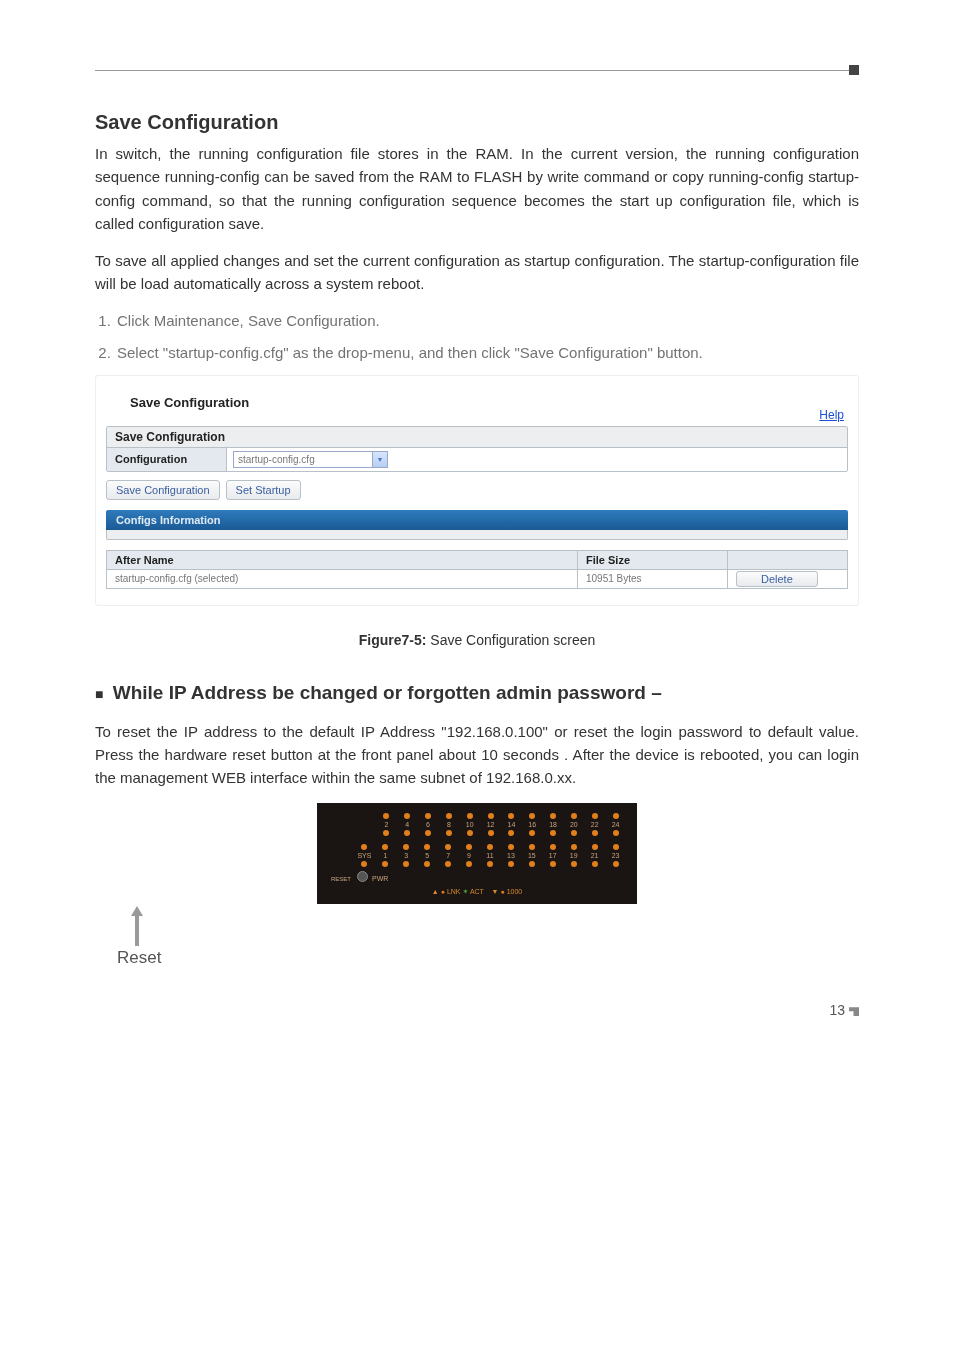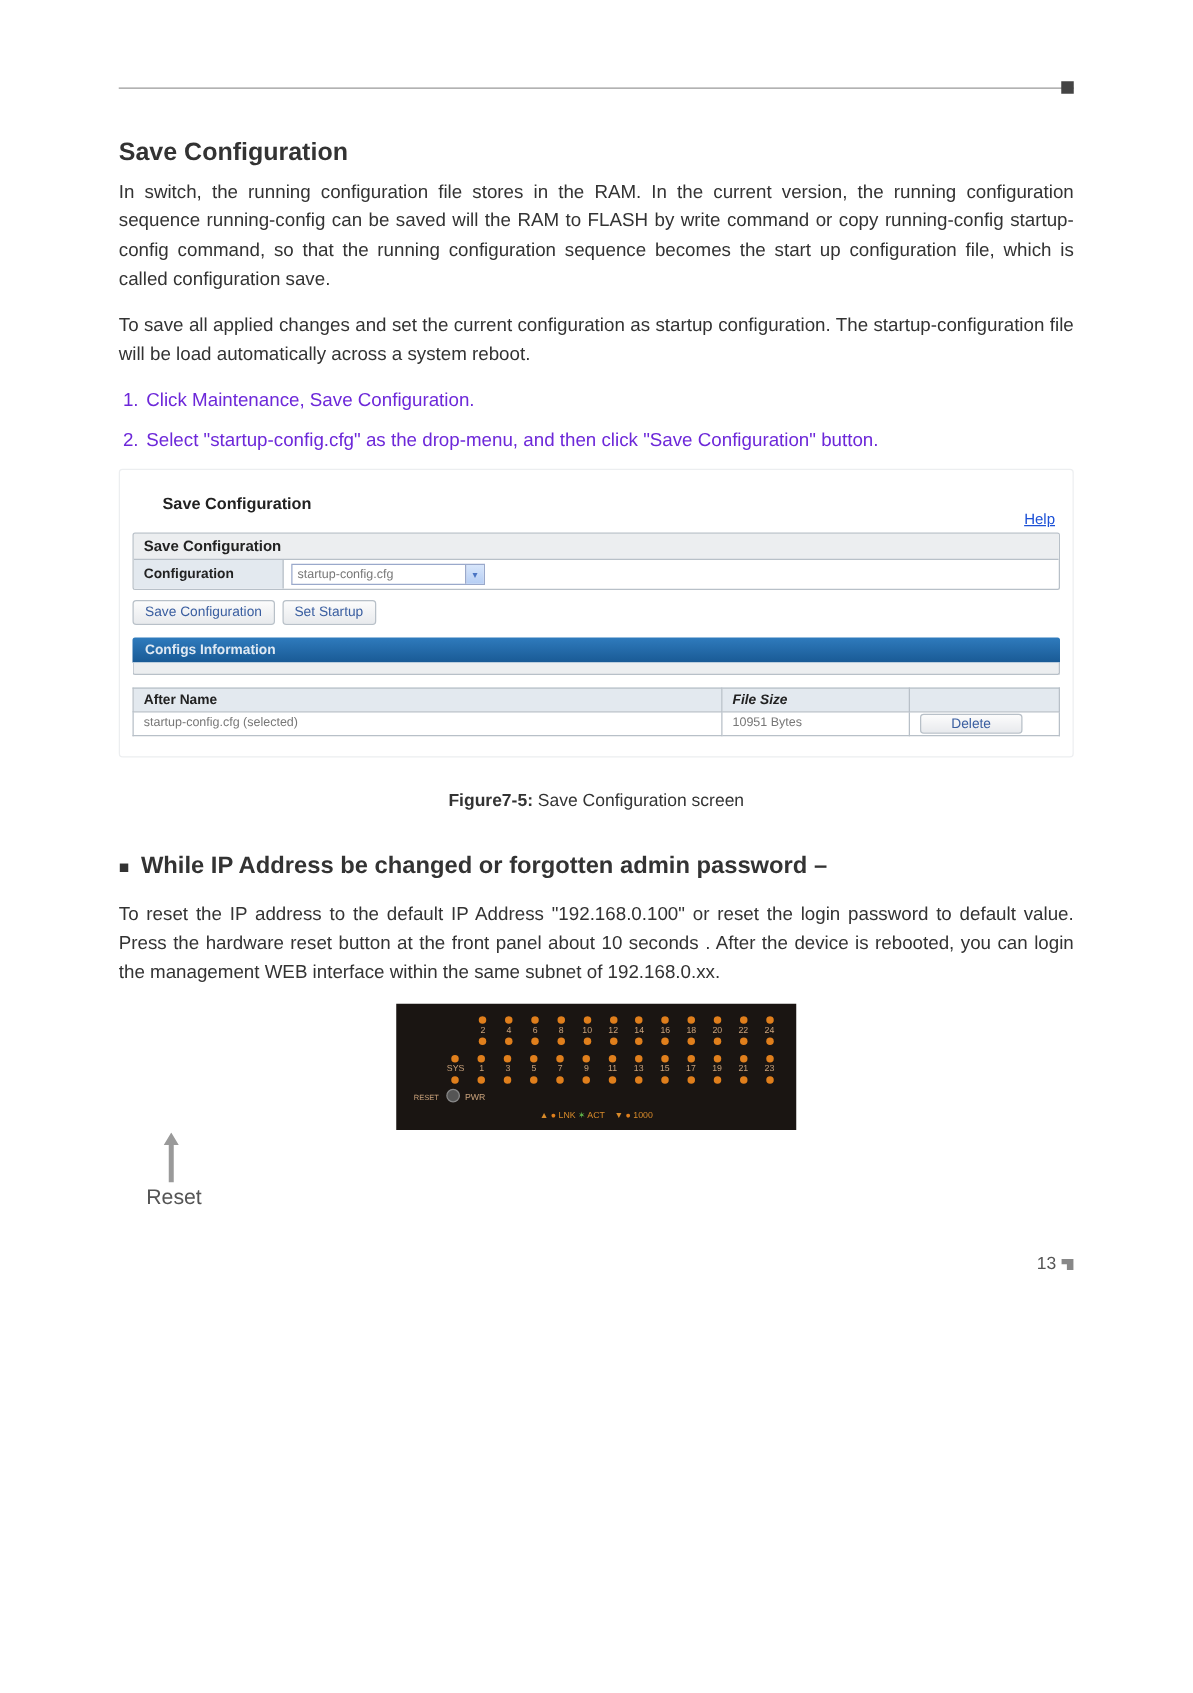--- a/index.html
+++ b/index.html
@@ -44,21 +44,21 @@
   p.body {
     font-size: 15px;
     color: #333;
     margin: 8px 0 14px 0;
     text-align: justify;
     line-height: 1.55;
   }
   .cmd { font-weight: normal; margin-top: 48px; }
   ol.steps {
     font-size: 15px;
-    color: #6d28d9;
+    color: #737373;
     padding-left: 20px;
     margin: 6px 0 5px 0;
   }
   ol.steps li {
     margin-bottom: 10px;
     text-align: justify;
     padding-left: 2px;
     line-height: 1.5;
   }
   .panel-outer {
@@ -263,21 +263,21 @@
 </head>
 <body>
 
 <div class="page">
   <div class="corner-mark"></div>
   <hr class="hr-top">
 
   <h2 class="section">Save Configuration</h2>
 
   <p class="body">
-    <span>In switch, the running configuration file stores in the RAM. In the current version, the running configuration sequence running-config can be saved will the RAM to FLASH by </span>
+    <span>In switch, the running configuration file stores in the RAM. In the current version, the running configuration sequence running-config can be saved from the RAM to FLASH by </span>
     <span class="cmd">write</span>
     <span> command or </span>
     <span class="cmd">copy running-config startup-config</span>
     <span> command, so that the running configuration sequence becomes the start up configuration file, which is called configuration save.</span>
   </p>
 
   <p class="body">To save all applied changes and set the current configuration as startup configuration. The startup-configuration file will be load automatically across a system reboot.</p>
 
   <ol class="steps">
     <li>Click Maintenance, Save Configuration.</li>
@@ -308,21 +308,21 @@
       <div class="ms-btn">Set Startup</div>
     </div>
 
     <div class="config-info-band">Configs Information</div>
     <div class="config-band-spacer"></div>
 
     <table class="filetable">
       <tbody>
           <tr>
         <th>After Name</th>
-        <th style="width:150px;font-style:italic;">File Size</th>
+        <th style="width:150px;">File Size</th>
         <th class="del-cell"></th>
       </tr>
       <tr>
         <td>startup-config.cfg (selected)</td>
         <td>10951 Bytes</td>
         <td class="del-cell"><span class="ms-btn" style="padding:1px 24px;">Delete</span></td>
       </tr>
     </tbody>
       </table>
   </div>

